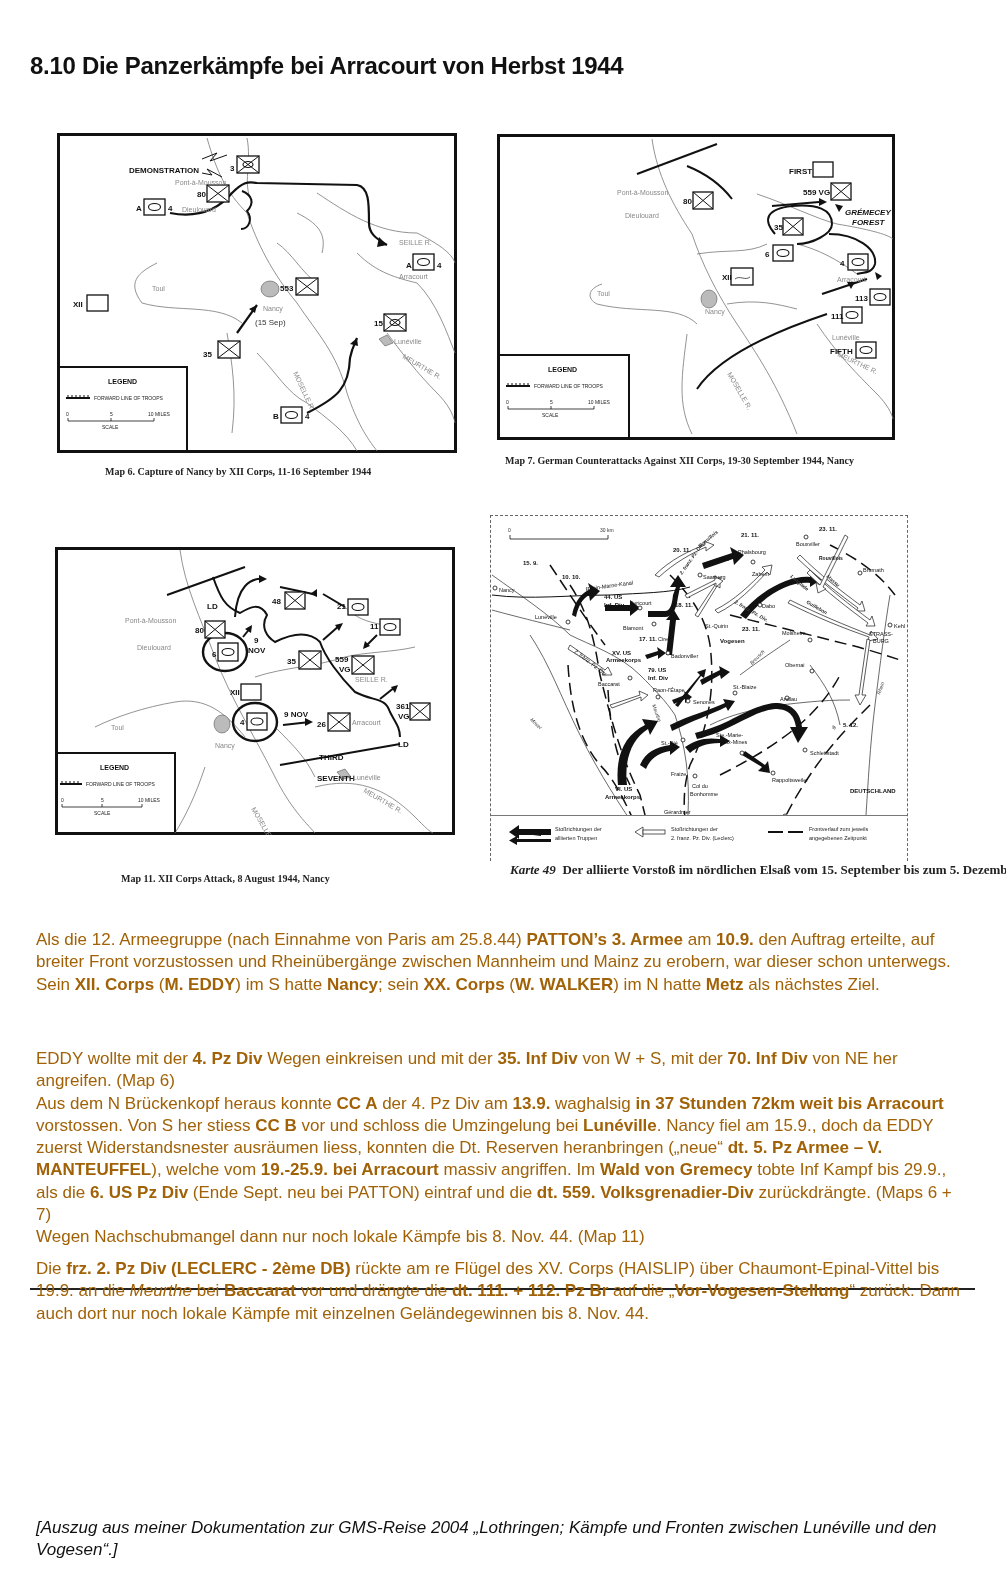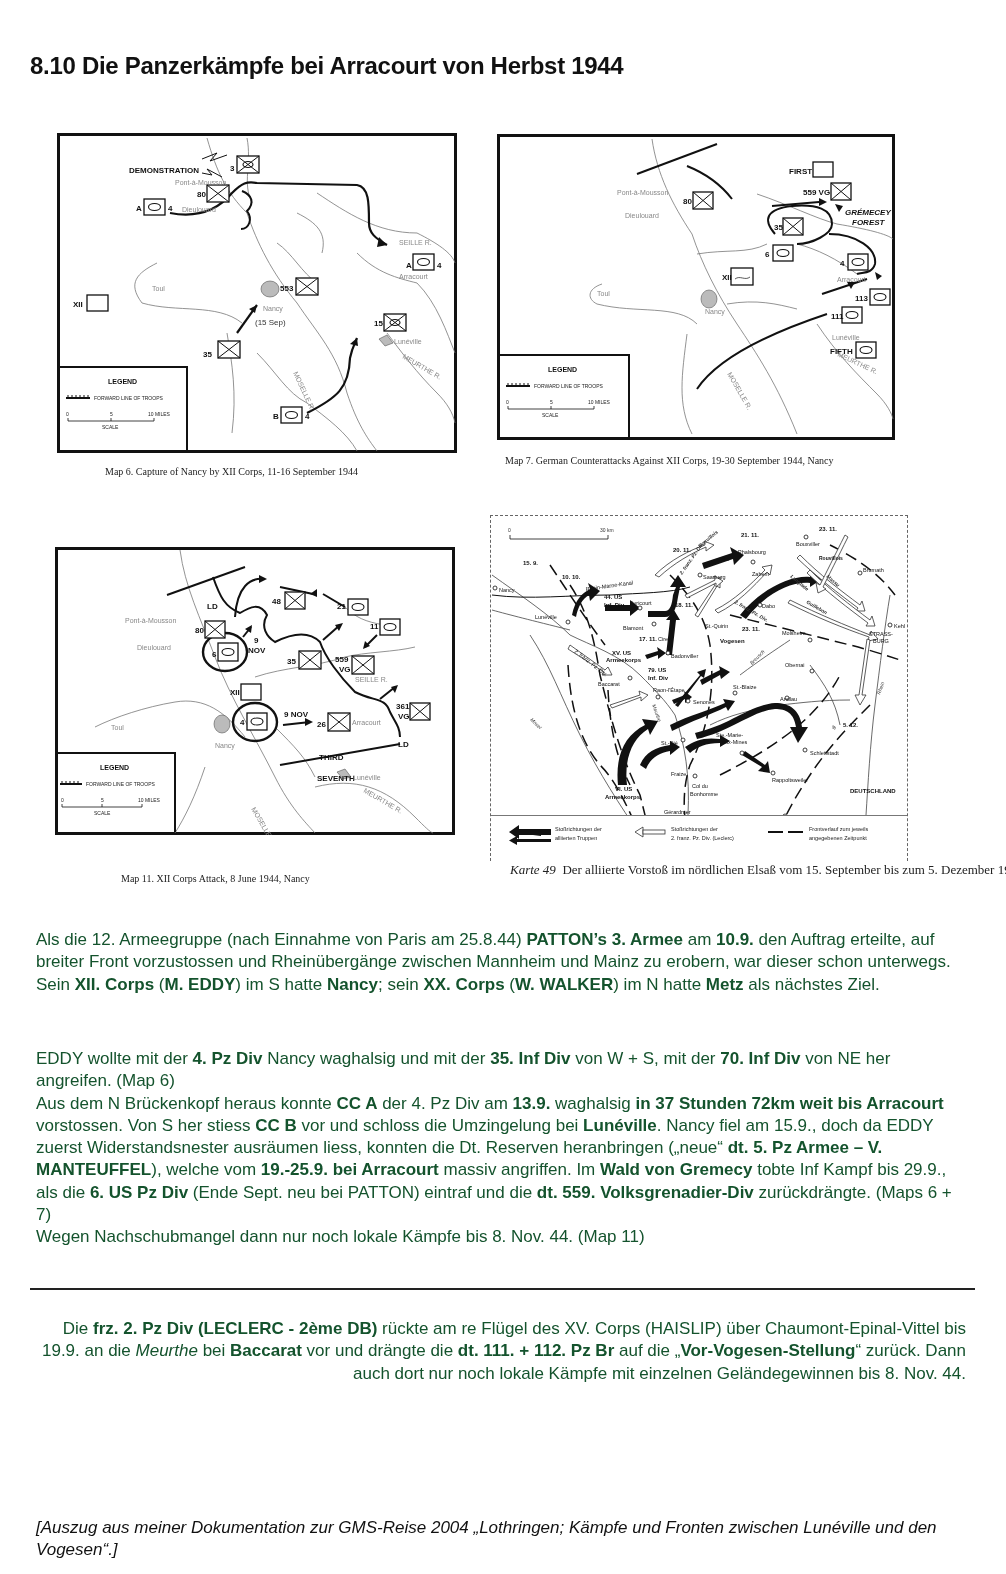--- a/index.html
+++ b/index.html
@@ -1,26 +1,26 @@
 <!DOCTYPE html>
 <html><head>
 <meta charset="utf-8">
 <style>
   html, body { margin:0; padding:0; background:#ffffff; }
   body { width:1006px; height:1574px; position:relative; overflow:hidden; font-family:"Liberation Sans", sans-serif; color:#111; }
   .title { position:absolute; left:30px; top:52px; font-size:24px; font-weight:bold; letter-spacing:-0.3px; }
   .map { position:absolute; }
   .map svg { position:absolute; left:0; top:0; }
   .map-frame { position:absolute; border:3px solid #111; background:#fff; box-sizing:border-box; }
-  .caption { position:absolute; font-family:"Liberation Serif", serif; font-size:10px; color:#222; white-space:nowrap; }
+  .caption { position:absolute; font-family:"Liberation Serif", serif; font-size:10px; color:#222; white-space:nowrap;font-weight:bold; }
   .lbl { font-family:"Liberation Sans", sans-serif; }
   .legend-box { position:absolute; background:#fff; border-top:2px solid #111; border-right:2px solid #111; box-sizing:border-box; }
   .legend-title { position:absolute; font-size:7px; font-weight:bold; }
   .legend-text { position:absolute; font-size:5px; color:#222; white-space:nowrap; }
-  .text-block { position:absolute; left:36px; width:930px; font-size:17px; line-height:22.3px; color:#14532d; }
+  .text-block { position:absolute; left:36px; width:930px; font-size:17px; line-height:22.3px; color:#a16207; }
   .text-block b { font-weight:bold; }
   .divider { position:absolute; left:30px; top:1288px; width:945px; height:2px; background:#222; }
   .footnote { position:absolute; left:36px; top:1469px; width:930px; font-size:17px; line-height:22px; font-style:italic;margin-top:48px; }
 </style>
 </head>
 <body>
 
 <div class="title">8.10 Die Panzerkämpfe bei Arracourt von Herbst 1944</div>
 
 <div class="map" style="left:57px;top:133px;width:352px;height:350px;">
@@ -333,21 +333,21 @@
       <path d="M2 30 L24 30" stroke="#111" stroke-width="2"></path>
       <path d="M4 30 l0 -3 M8 30 l0 -3 M12 30 l0 -3 M16 30 l0 -3 M20 30 l0 -3" stroke="#111" stroke-width="1"></path>
       <path d="M4 53 L84 53 M4 50 l0 3 M44 50 l0 3 M84 50 l0 3" stroke="#111" stroke-width="0.8"></path>
     </svg>
     <div class="legend-text" style="left:28px;top:27px;">FORWARD LINE OF TROOPS</div>
     <div class="legend-text" style="left:3px;top:43px;">0</div>
     <div class="legend-text" style="left:43px;top:43px;">5</div>
     <div class="legend-text" style="left:80px;top:43px;">10 MILES</div>
     <div class="legend-text" style="left:36px;top:56px;">SCALE</div>
   </div>
-  <div class="caption" style="left:66px;top:326px;">Map 11.  XII Corps Attack, 8 June 1944, Nancy</div>
+  <div class="caption" style="left:66px;top:326px;">Map 11.  XII Corps Attack, 8 August 1944, Nancy</div>
 </div>
 
 <div class="map" style="left:490px;top:515px;width:420px;height:380px;">
   <div class="map-frame" style="left:0;top:0;width:418px;height:346px;border-width:1px;border-style:dashed;border-color:#666;"></div>
   <svg width="418" height="346" viewBox="0 0 418 346">
 
     <path d="M20 24 L118 24 M20 20 l0 4 M118 20 l0 4" stroke="#111" stroke-width="0.8" fill="none"></path>
 
     <g fill="none" stroke="#444" stroke-width="0.8">
       <path d="M2 60 C30 80 60 100 80 120 C100 130 130 140 150 160 C165 175 175 185 185 200 C195 230 200 260 198 300"></path>
@@ -534,29 +534,29 @@
     <i>Karte 49</i>&nbsp; <span>Der alliierte Vorstoß im nördlichen Elsaß vom 15. September bis zum 5. Dezember 1944</span>
   </div>
 </div>
 
 <div class="text-block" style="top:929px;">
   <span>Als die 12. Armeegruppe (nach Einnahme von Paris am 25.8.44) </span><b>PATTON’s 3. Armee</b><span> am </span><b>10.9.</b><span> den Auftrag erteilte, auf breiter Front vorzustossen und Rheinübergänge zwischen Mannheim und Mainz zu erobern, war dieser schon unterwegs. Sein </span><b>XII. Corps</b><span> (</span><b>M. EDDY</b><span>) im S hatte </span><b>Nancy</b><span>; sein </span><b>XX. Corps</b><span> (</span><b>W. WALKER</b><span>) im N hatte </span><b>Metz</b><span> als nächstes Ziel.</span>
 </div>
 
 <div class="text-block" style="top:1048px;">
   <div>
-    <span>EDDY wollte mit der </span><b>4. Pz Div</b><span> Nancy waghalsig und mit der </span><b>35. Inf Div</b><span> von W + S, mit der </span><b>70. Inf Div</b><span> von NE her angreifen. (Map 6)</span>
+    <span>EDDY wollte mit der </span><b>4. Pz Div</b><span> Wegen einkreisen und mit der </span><b>35. Inf Div</b><span> von W + S, mit der </span><b>70. Inf Div</b><span> von NE her angreifen. (Map 6)</span>
   </div>
   <div>
     <span>Aus dem N Brückenkopf heraus konnte </span><b>CC A</b><span> der 4. Pz Div am </span><b>13.9.</b><span> waghalsig </span><b>in 37 Stunden 72km weit bis Arracourt</b><span> vorstossen. Von S her stiess </span><b>CC B</b><span> vor und schloss die Umzingelung bei </span><b>Lunéville</b><span>. Nancy fiel am 15.9., doch da EDDY zuerst Widerstandsnester ausräumen liess, konnten die Dt. Reserven heranbringen („neue“ </span><b>dt. 5. Pz Armee – V. MANTEUFFEL</b><span>), welche vom </span><b>19.-25.9. bei Arracourt</b><span> massiv angriffen. Im </span><b>Wald von Gremecy</b><span> tobte Inf Kampf bis 29.9., als die </span><b>6. US Pz Div</b><span> (Ende Sept. neu bei PATTON) eintraf und die </span><b>dt. 559. Volksgrenadier-Div</b><span> zurückdrängte. (Maps 6 + 7)</span>
   </div>
   <div>Wegen Nachschubmangel dann nur noch lokale Kämpfe bis 8. Nov. 44. (Map 11)</div>
 </div>
 
 <div class="divider"></div>
 
-<div class="text-block" style="top:1318px;text-align:right;">
+<div class="text-block" style="top:1258px;">
   <div>
     <span>Die </span><b>frz. 2. Pz Div (LECLERC - 2ème DB)</b><span> rückte am re Flügel des XV. Corps (HAISLIP) über Chaumont-Epinal-Vittel bis 19.9. an die </span><i>Meurthe</i><span> bei </span><b>Baccarat</b><span> vor und drängte die </span><b>dt. 111. + 112. Pz Br</b><span> auf die „</span><b>Vor-Vogesen-Stellung</b><span>“ zurück. Dann auch dort nur noch lokale Kämpfe mit einzelnen Geländegewinnen bis 8. Nov. 44.</span>
   </div>
 </div>
 
 <div class="footnote">[Auszug aus meiner Dokumentation zur GMS-Reise 2004 „Lothringen; Kämpfe und Fronten zwischen Lunéville und den Vogesen“.]</div>
 
 </body></html>

